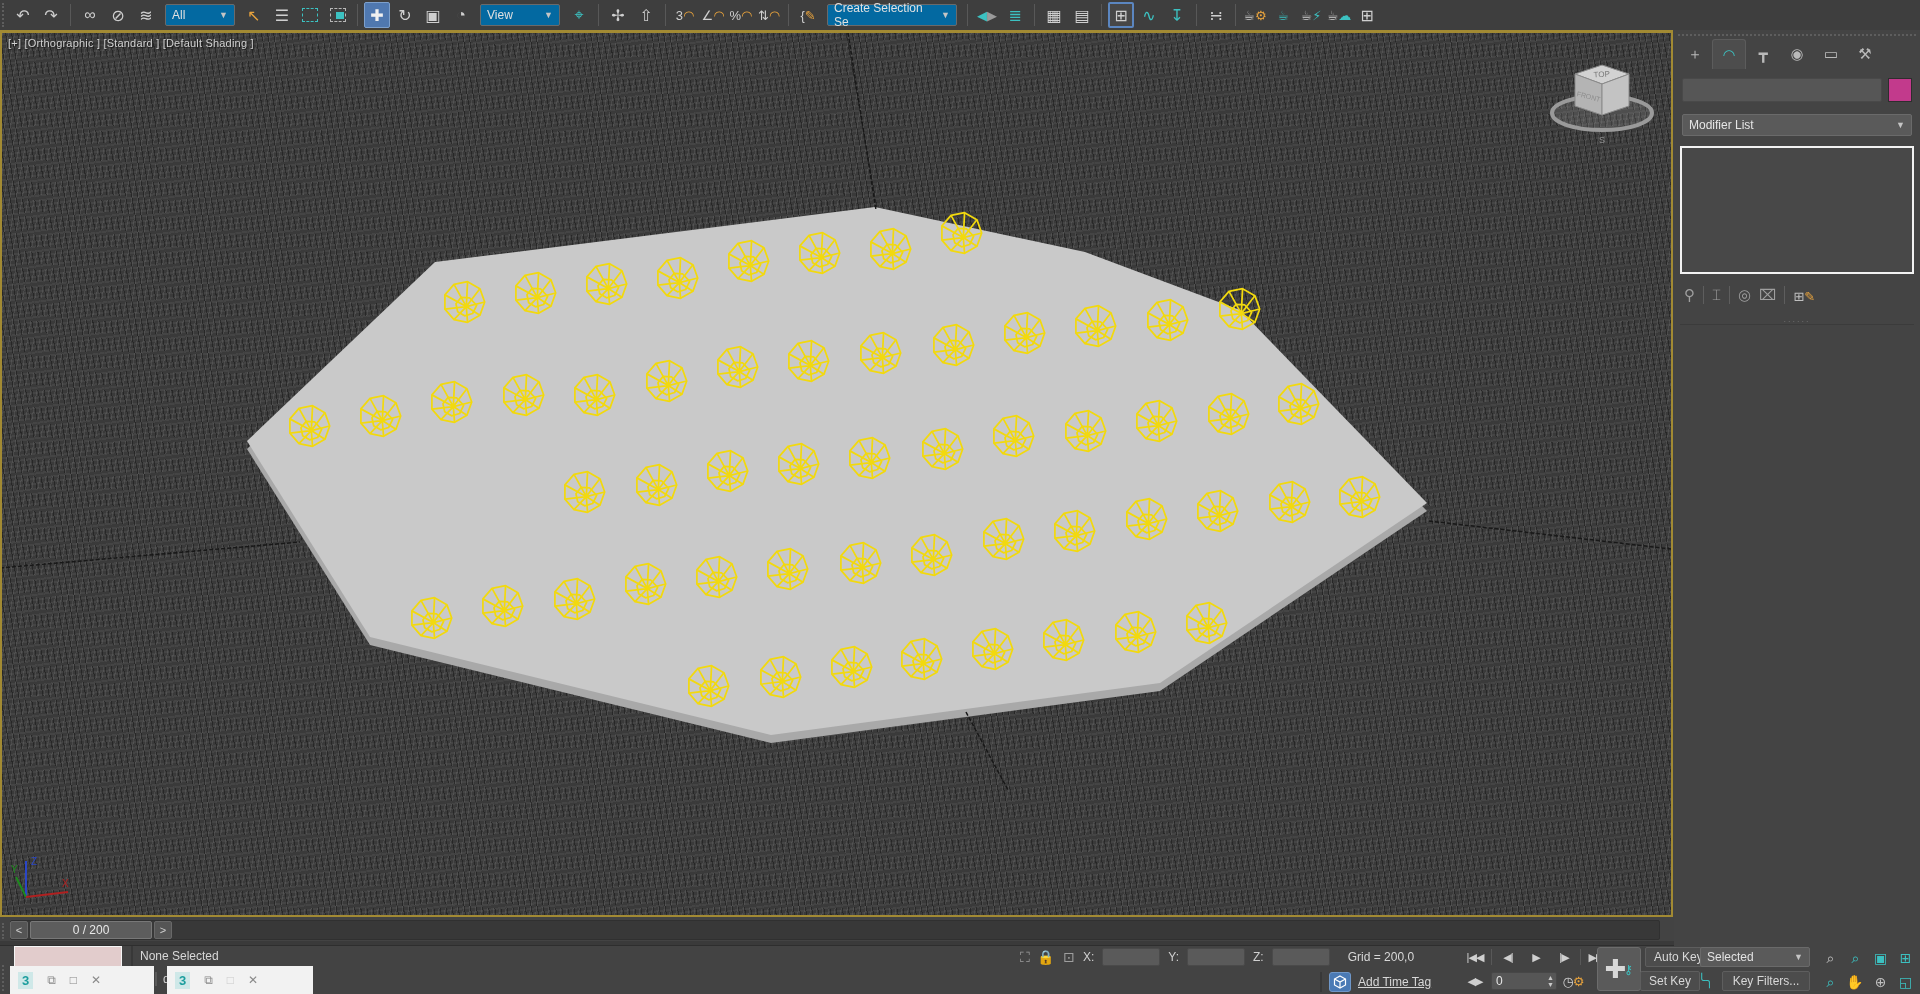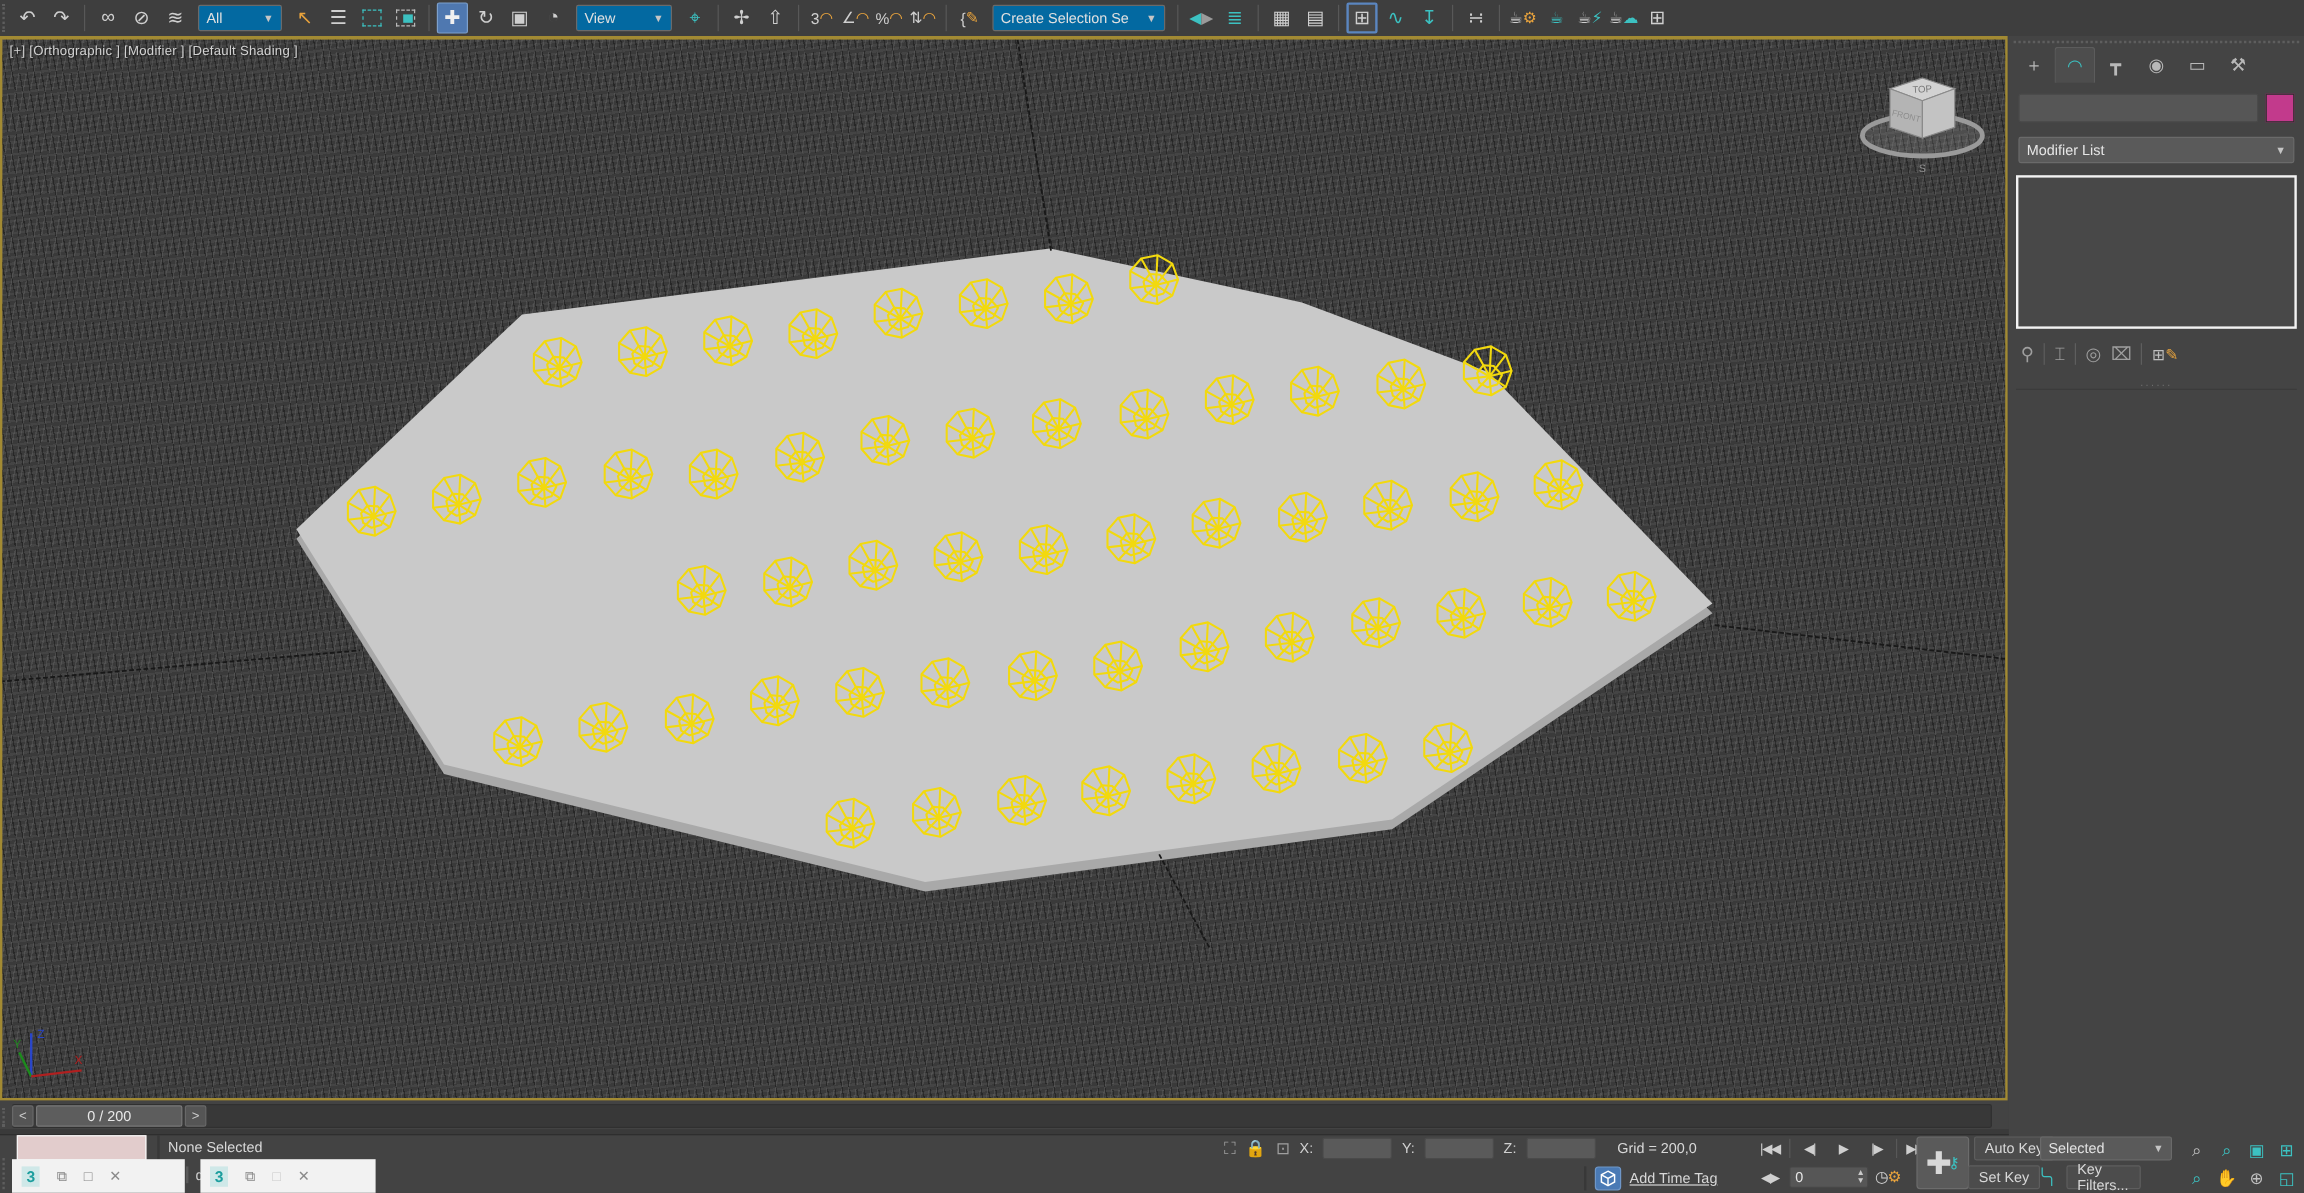--- a/index.html
+++ b/index.html
@@ -115,21 +115,21 @@
   #bigkey-button .plus { font-size:26px; color:#d8d8d8; }
   #bigkey-button .key { font-size:13px; color:#3cc1c1; margin-left:-3px; }
   .key-btn { height:20px; background:#4c4c4c; border:1px solid #5e5e5e; border-radius:2px;
     font-size:12px; color:#d8d8d8; display:flex; align-items:center; padding:0 8px; }
   #autokey-button { position:absolute; left:1645px; top:947px; }
   #setkey-button { position:absolute; left:1640px; top:971px;text-align:center; }
   #selfilter-dd { position:absolute; left:1700px; top:947px; width:110px; height:20px; background:#5a5a5a;
     border:1px solid #6a6a6a; border-radius:2px; display:flex; align-items:center;
     justify-content:space-between; padding:0 6px; font-size:12px; color:#e2e2e2; }
   #tangent-icon { position:absolute; left:1698px; top:973px; font-size:13px; color:#3cc1c1; }
-  #keyfilters-button { position:absolute; left:1722px; top:971px; width:62px; justify-content:center; }
+  #keyfilters-button { position:absolute; left:1722px; top:971px; width:88px; justify-content:center; }
 
   
   #nav-cluster { position:absolute; left:1818px; top:946px; display:grid;
     grid-template-columns:repeat(4,25px); grid-auto-rows:24px; }
   .nav-btn { display:flex; align-items:center; justify-content:center; font-size:14px; }
 
   svg text { font-family:"Liberation Sans","DejaVu Sans",sans-serif; }
 </style>
 </head>
 <body>
@@ -182,21 +182,21 @@
     </div>
     <div class="tb-btn">
       <span style="color: rgb(207, 207, 207); font-size: 13px;">⇅</span>
       <span style="color: rgb(232, 163, 61); font-size: 13px;">◠</span>
     </div>
     <div class="tb-sep"></div>
     <div class="tb-btn">
       <span style="color: rgb(207, 207, 207); font-size: 13px;">{</span>
       <span style="color: rgb(232, 163, 61); font-size: 13px;">✎</span>
     </div>
-    <div class="tb-dd" style="width: 144px;">
+    <div class="tb-dd" style="width: 130px;">
       <span>Create Selection Se</span>
       <span class="caret">▼</span>
     </div>
     <div class="tb-sep"></div>
     <div class="tb-btn">
       <span style="color: rgb(60, 193, 193); font-size: 13px;">◀</span>
       <span style="color: rgb(154, 154, 154); font-size: 13px;">▶</span>
     </div>
     <div class="tb-btn" style="color: rgb(60, 193, 193);">≣</div>
     <div class="tb-sep"></div>
@@ -297,21 +297,21 @@
         <use href="#geo" x="1112" y="609" width="46" height="46" stroke="#f2d90e"></use>
         <use href="#geo" x="1040" y="617" width="46" height="46" stroke="#f2d90e"></use>
         <use href="#geo" x="969" y="626" width="46" height="46" stroke="#f2d90e"></use>
         <use href="#geo" x="898" y="636" width="46" height="46" stroke="#f2d90e"></use>
         <use href="#geo" x="828" y="644" width="46" height="46" stroke="#f2d90e"></use>
         <use href="#geo" x="757" y="654" width="46" height="46" stroke="#f2d90e"></use>
         <use href="#geo" x="685" y="663" width="46" height="46" stroke="#f2d90e"></use>
       </g>
   </svg>
 
-  <div id="vp-label">[+] [Orthographic ] [Modifier ] [Default Shading ]</div>
+  <div id="vp-label">[+] [Orthographic ] [Standard ] [Default Shading ]</div>
 
   <svg id="viewcube" width="118" height="96" viewBox="0 0 118 96">
     <ellipse cx="59" cy="62" rx="50" ry="17" fill="rgba(170,170,170,0.18)" stroke="#9a9a9a" stroke-width="4"></ellipse>
     <text x="59" y="92" font-size="9" fill="#8f8f8f" text-anchor="middle">S</text>
     <g>
       <polygon points="59,14 86,23 59,33 32,23" fill="#d2d2d2" stroke="#8a8a8a"></polygon>
       <polygon points="32,23 59,33 59,64 32,55" fill="#b4b4b4" stroke="#8a8a8a"></polygon>
       <polygon points="59,33 86,23 86,55 59,64" fill="#c3c3c3" stroke="#8a8a8a"></polygon>
       <text x="59" y="26" font-size="8" fill="#777777" text-anchor="middle" transform="rotate(-4 59 26)">TOP</text>
       <text x="45" y="48" font-size="7" fill="#8d8d8d" text-anchor="middle" transform="rotate(14 45 48)">FRONT</text>

